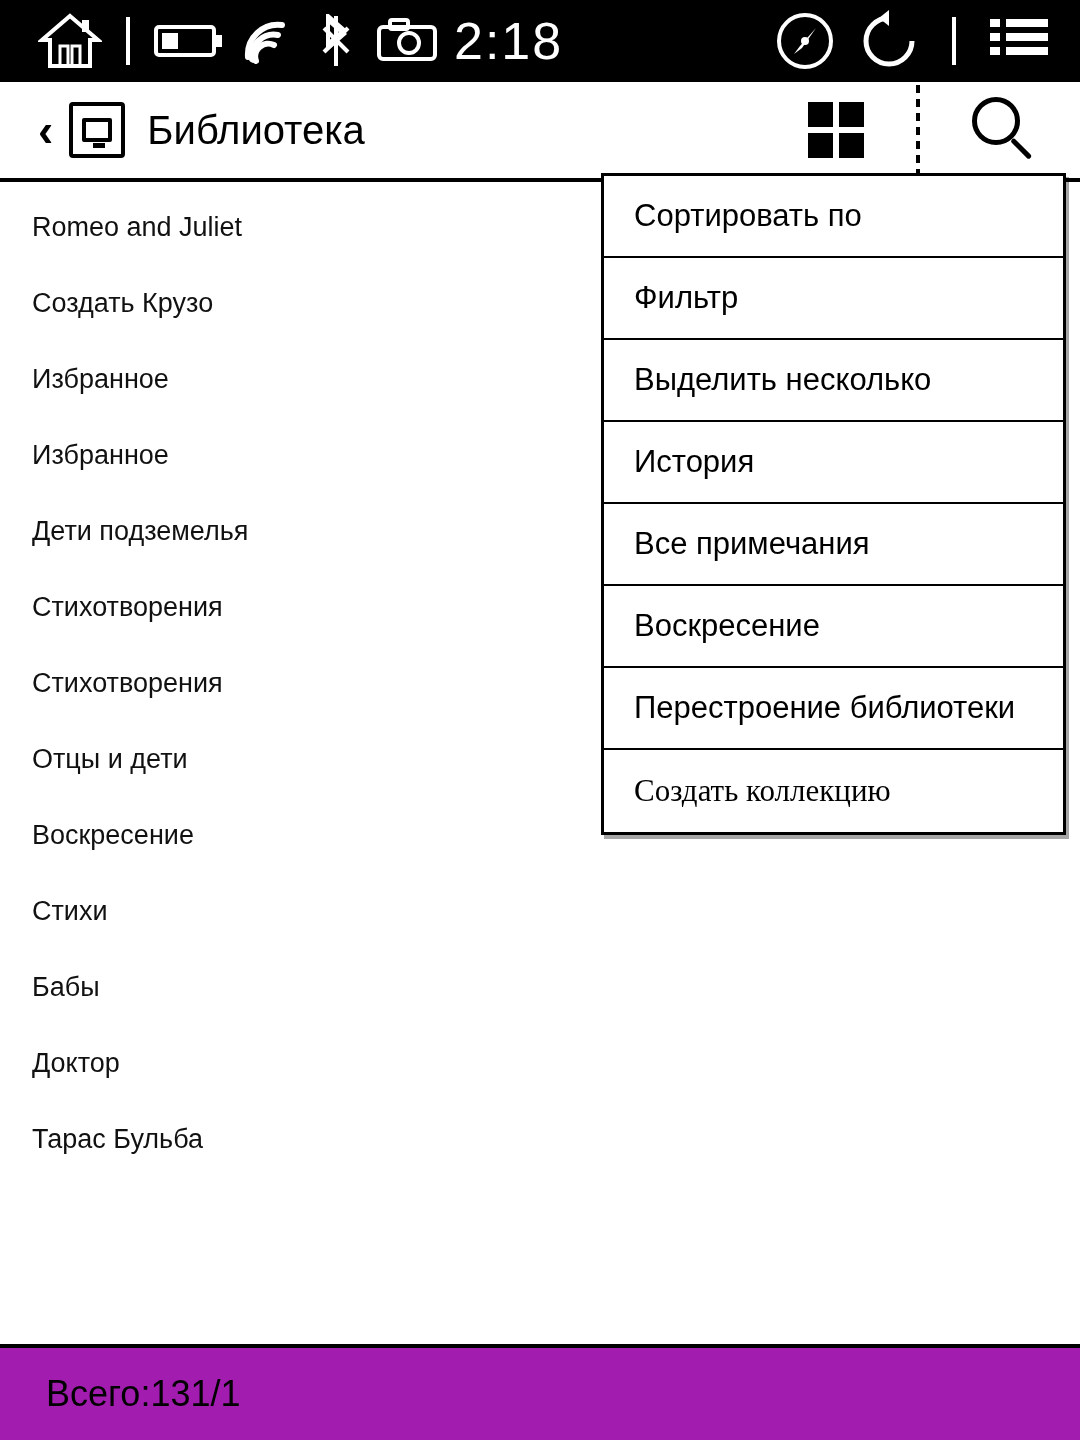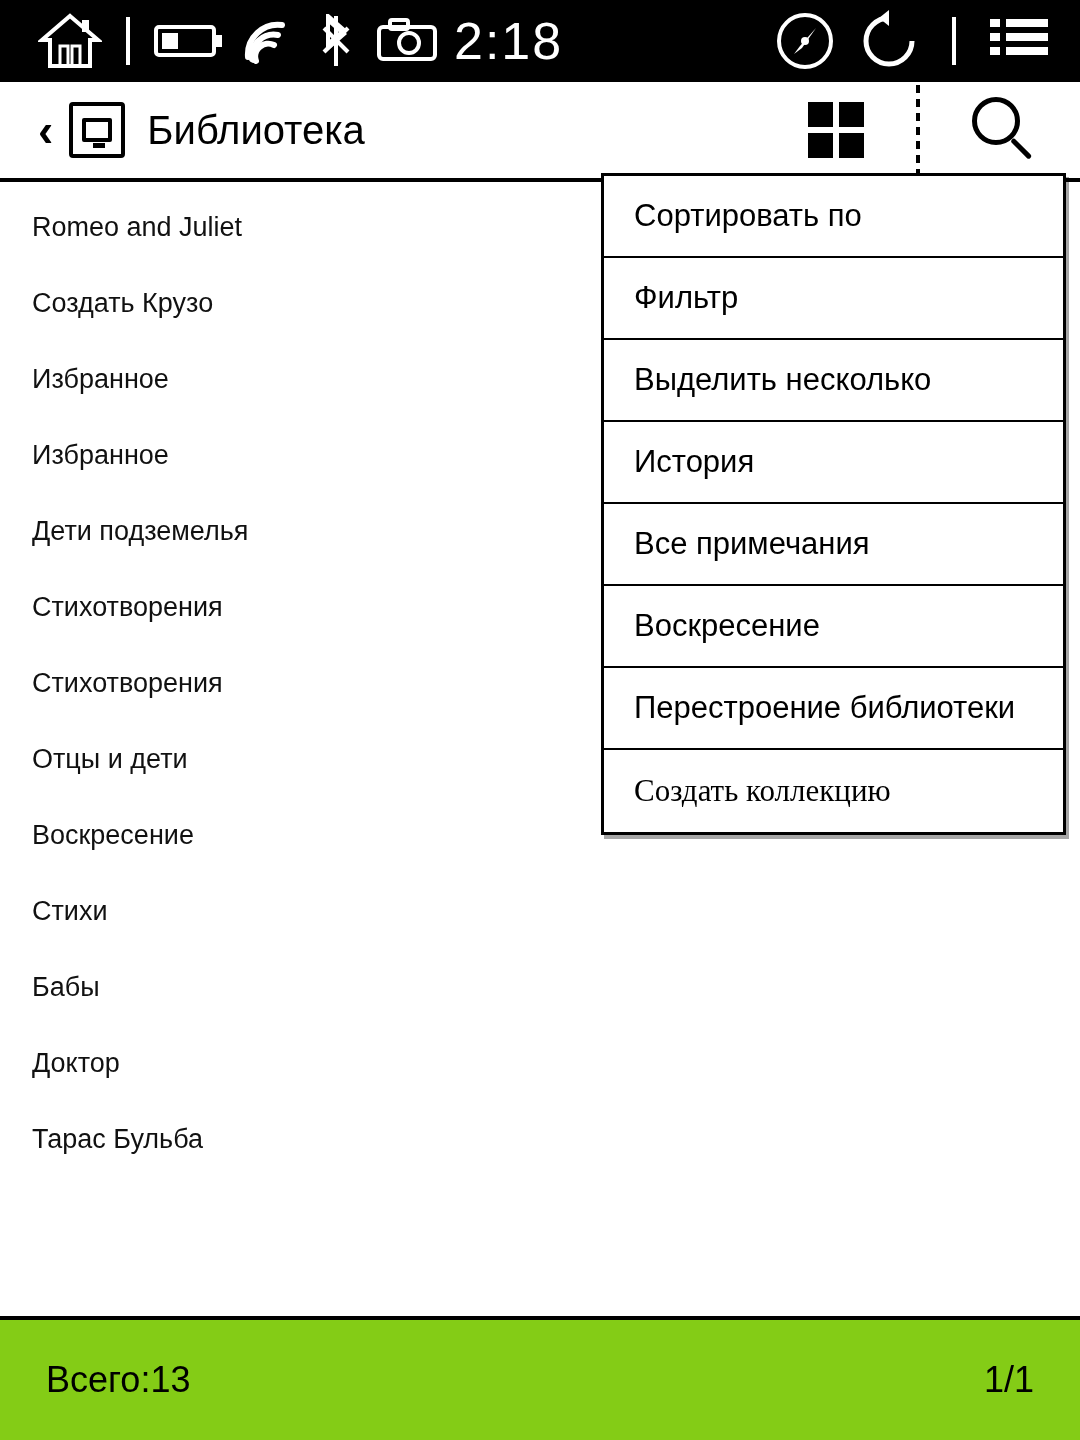--- a/index.html
+++ b/index.html
@@ -184,28 +184,27 @@
     white-space: nowrap;
   }
   .menu-item:last-child { border-bottom: none; font-family: Liberation Serif, serif; }
 
   
   .footer {
     position: absolute;
     left: 0;
     bottom: 0;
     width: 1080px;
-    height: 124px;
+    height: 96px;
     border-top: 4px solid #000000;
     display: flex;
     align-items: center;
-    justify-content: space-between;
     padding: 0 46px;
     font-size: 36px;
-    background: #84cc16;
+    background: #a21caf;
   }
 </style>
 </head>
 <body>
 
 <div id="screen">
 
   <div class="statusbar">
     <div class="sb-left">
 

